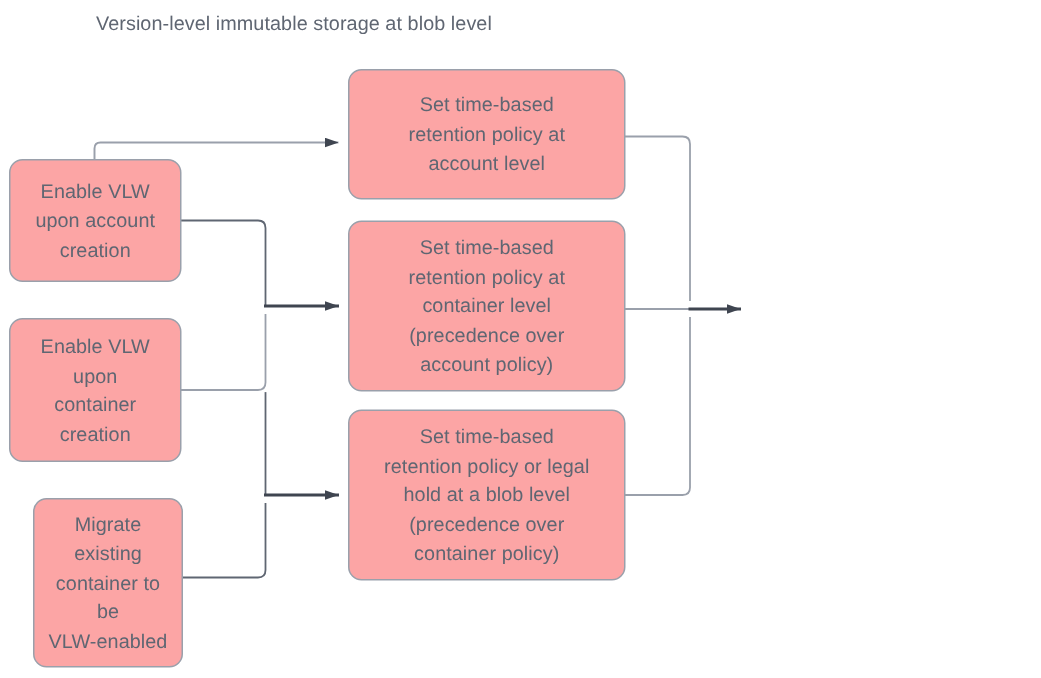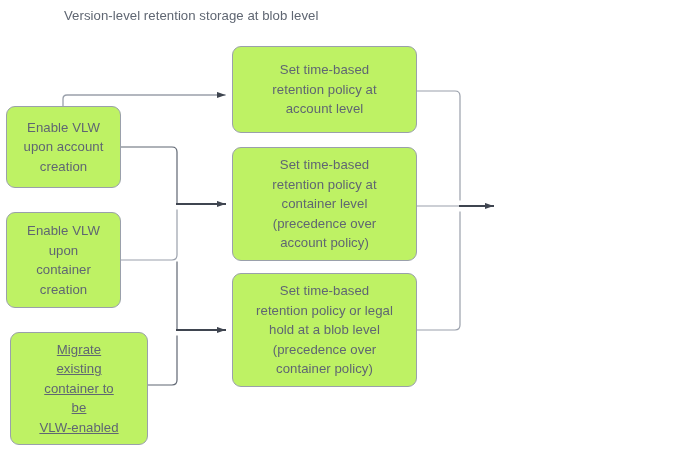--- a/index.html
+++ b/index.html
@@ -24,21 +24,21 @@
   #edge-layer {
     position: absolute;
     left: 0; top: 0;
     width: 694px;
     height: 452px;
     pointer-events: none;
   }
   .node {
     position: absolute;
     box-sizing: border-box;
-    background: #bef264;
+    background: #fca5a5;
     border: 1px solid #9aa0ab;
     border-radius: 9px;
     display: flex;
     align-items: center;
     justify-content: center;
     text-align: center;
     color: #5f6672;
     font-size: 13.2px;
     line-height: 19.5px;
     letter-spacing: 0.05px;
@@ -59,21 +59,21 @@
     line-height: 19px;
     letter-spacing: 0.05px;
     white-space: nowrap;
   }
 </style>
 </head>
 <body>
 
 <div id="diagram-root">
 
-  <div id="page-title">Version-level retention storage at blob level</div>
+  <div id="page-title">Version-level immutable storage at blob level</div>
 
   <svg id="edge-layer" width="694" height="452" viewBox="0 0 694 452" xmlns="http://www.w3.org/2000/svg">
     <defs>
       <marker id="arrow-dark" markerWidth="9" markerHeight="9" refX="8.4" refY="3.2" orient="auto" markerUnits="userSpaceOnUse">
         <path d="M0,0 L9,3.2 L0,6.4 z" fill="#3f4550"></path>
       </marker>
     </defs>
 
     <g>
       <path d="M63,106 L63,99 Q63,95 67,95 L225,95" fill="none" stroke="#9aa0ab" stroke-width="1.3" stroke-linecap="square" marker-end="url(#arrow-dark)"></path>
@@ -126,21 +126,21 @@
 creation</span>
   </div>
 
   <div class="node" style="left:6px; top:212px; width:115px; height:96px;">
     <span class="node-label">Enable VLW
 upon
 container
 creation</span>
   </div>
 
-  <div class="node" style="left:10px; top:332px; width:138px; height:113px;text-decoration:underline;">
+  <div class="node" style="left:22px; top:332px; width:100px; height:113px;">
     <span class="node-label">Migrate
 existing
 container to
 be
 VLW-enabled</span>
   </div>
 
   <div class="node" style="left:232px; top:46px; width:185px; height:87px;">
     <span class="node-label">Set time-based
 retention policy at

